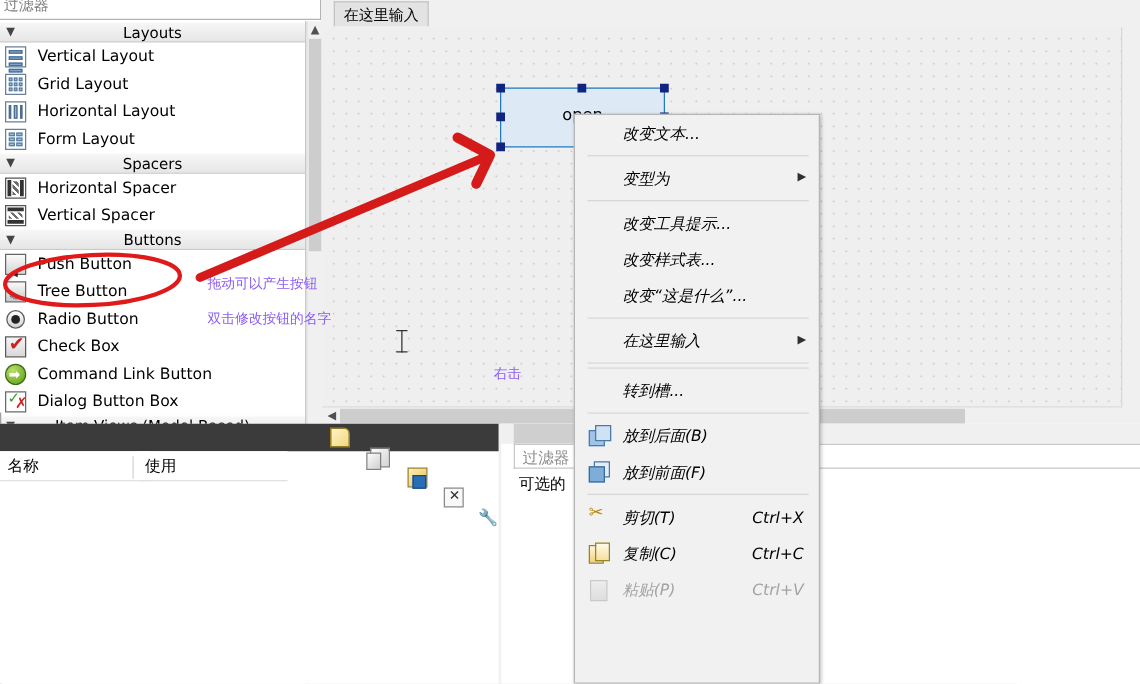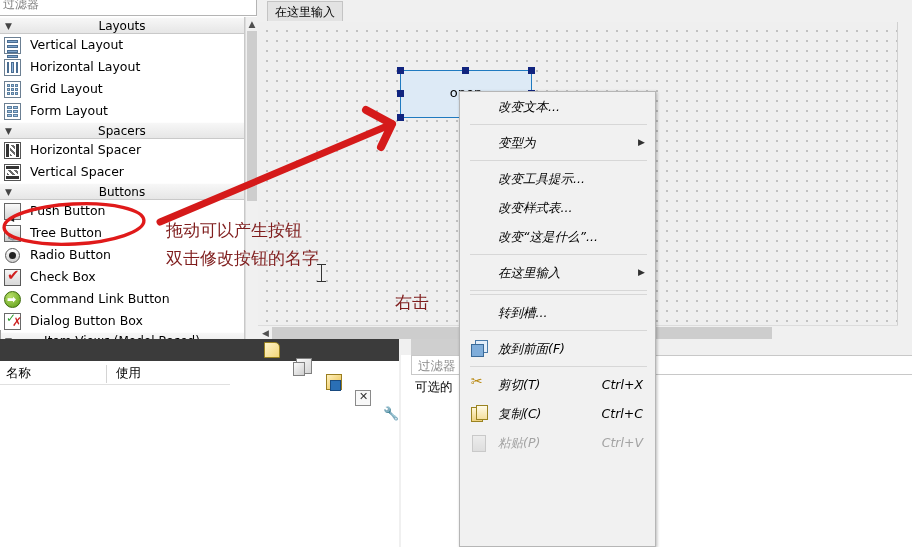--- a/index.html
+++ b/index.html
@@ -169,21 +169,21 @@
     position: absolute; left: 0; right: 0; top: 14px;
     text-align: center; font-size: 13px;
     font-family: "DejaVu Sans", sans-serif; color: #000;
   }
   .handle {
     position: absolute; width: 7px; height: 7px; background: #11247f;
   }
 
   
   .ann-text {
-    position: absolute; color: #7f1d1d; font-size: 17px;
+    position: absolute; color: #8b5cf6; font-size: 11px;
     font-family: Liberation Serif, serif; white-space: nowrap;
   }
   .svg-ann { position: absolute; left: 0; top: 0; width: 912px; height: 547px;
      pointer-events: none; }
 
   
   .ibeam {
     position: absolute; left: 316px; top: 264px; width: 9px; height: 18px;
   }
   .ibeam::before { content:""; position:absolute; left:4px; top:0; width:1px; height:18px; background:#333;}
@@ -334,36 +334,36 @@
     </div>
 
     <div class="wb-list" id="wb-list">
         <div class="wb-cat"><span class="chev">▼</span><span>Layouts</span></div>
         <div class="wb-item"><span class="ico ic-vlayout">
             <i></i>
             <i></i>
             <i></i>
             <i></i>
           </span><span>Vertical Layout</span></div>
+        <div class="wb-item"><span class="ico ic-grid">
+            <i></i>
+            <i></i>
+            <i></i>
+            <i></i>
+            <i></i>
+            <i></i>
+            <i></i>
+            <i></i>
+            <i></i>
+          </span><span>Grid Layout</span></div>
         <div class="wb-item"><span class="ico ic-hlayout">
             <i></i>
             <i></i>
             <i></i>
           </span><span>Horizontal Layout</span></div>
-        <div class="wb-item"><span class="ico ic-grid">
-            <i></i>
-            <i></i>
-            <i></i>
-            <i></i>
-            <i></i>
-            <i></i>
-            <i></i>
-            <i></i>
-            <i></i>
-          </span><span>Grid Layout</span></div>
         <div class="wb-item"><span class="ico ic-form">
             <i></i>
             <i></i>
             <i></i>
             <i></i>
             <i></i>
             <i></i>
           </span><span>Form Layout</span></div>
         <div class="wb-cat"><span class="chev">▼</span><span>Spacers</span></div>
         <div class="wb-item"><span class="ico ic-hspacer">
@@ -485,20 +485,21 @@
       <div class="msep"></div>
       <div class="mi"><span>改变工具提示...</span></div>
       <div class="mi"><span>改变样式表...</span></div>
       <div class="mi"><span>改变“这是什么”...</span></div>
       <div class="msep"></div>
       <div class="mi"><span>在这里输入</span><span class="submark">▶</span></div>
       <div class="msep"></div>
       <div class="msep"></div>
       <div class="mi"><span>转到槽...</span></div>
       <div class="msep"></div>
+      <div class="mi"><span class="mico ic-behind"></span><span>放到后面(B)</span></div>
       <div class="mi"><span class="mico ic-front"></span><span>放到前面(F)</span></div>
       <div class="msep"></div>
       <div class="mi"><span class="mico ic-cut"></span><span>剪切(T)</span><span class="accel">Ctrl+X</span></div>
       <div class="mi"><span class="mico ic-copy"></span><span>复制(C)</span><span class="accel">Ctrl+C</span></div>
       <div class="mi disabled"><span class="mico ic-paste"></span><span>粘贴(P)</span><span class="accel">Ctrl+V</span></div>
     </div>
 
   <div class="ann-text" style="left:166px; top:219px;">拖动可以产生按钮</div>
   <div class="ann-text" style="left:166px; top:247px;">双击修改按钮的名字</div>
   <div class="ann-text" style="left:395px; top:291px;">右击</div>

